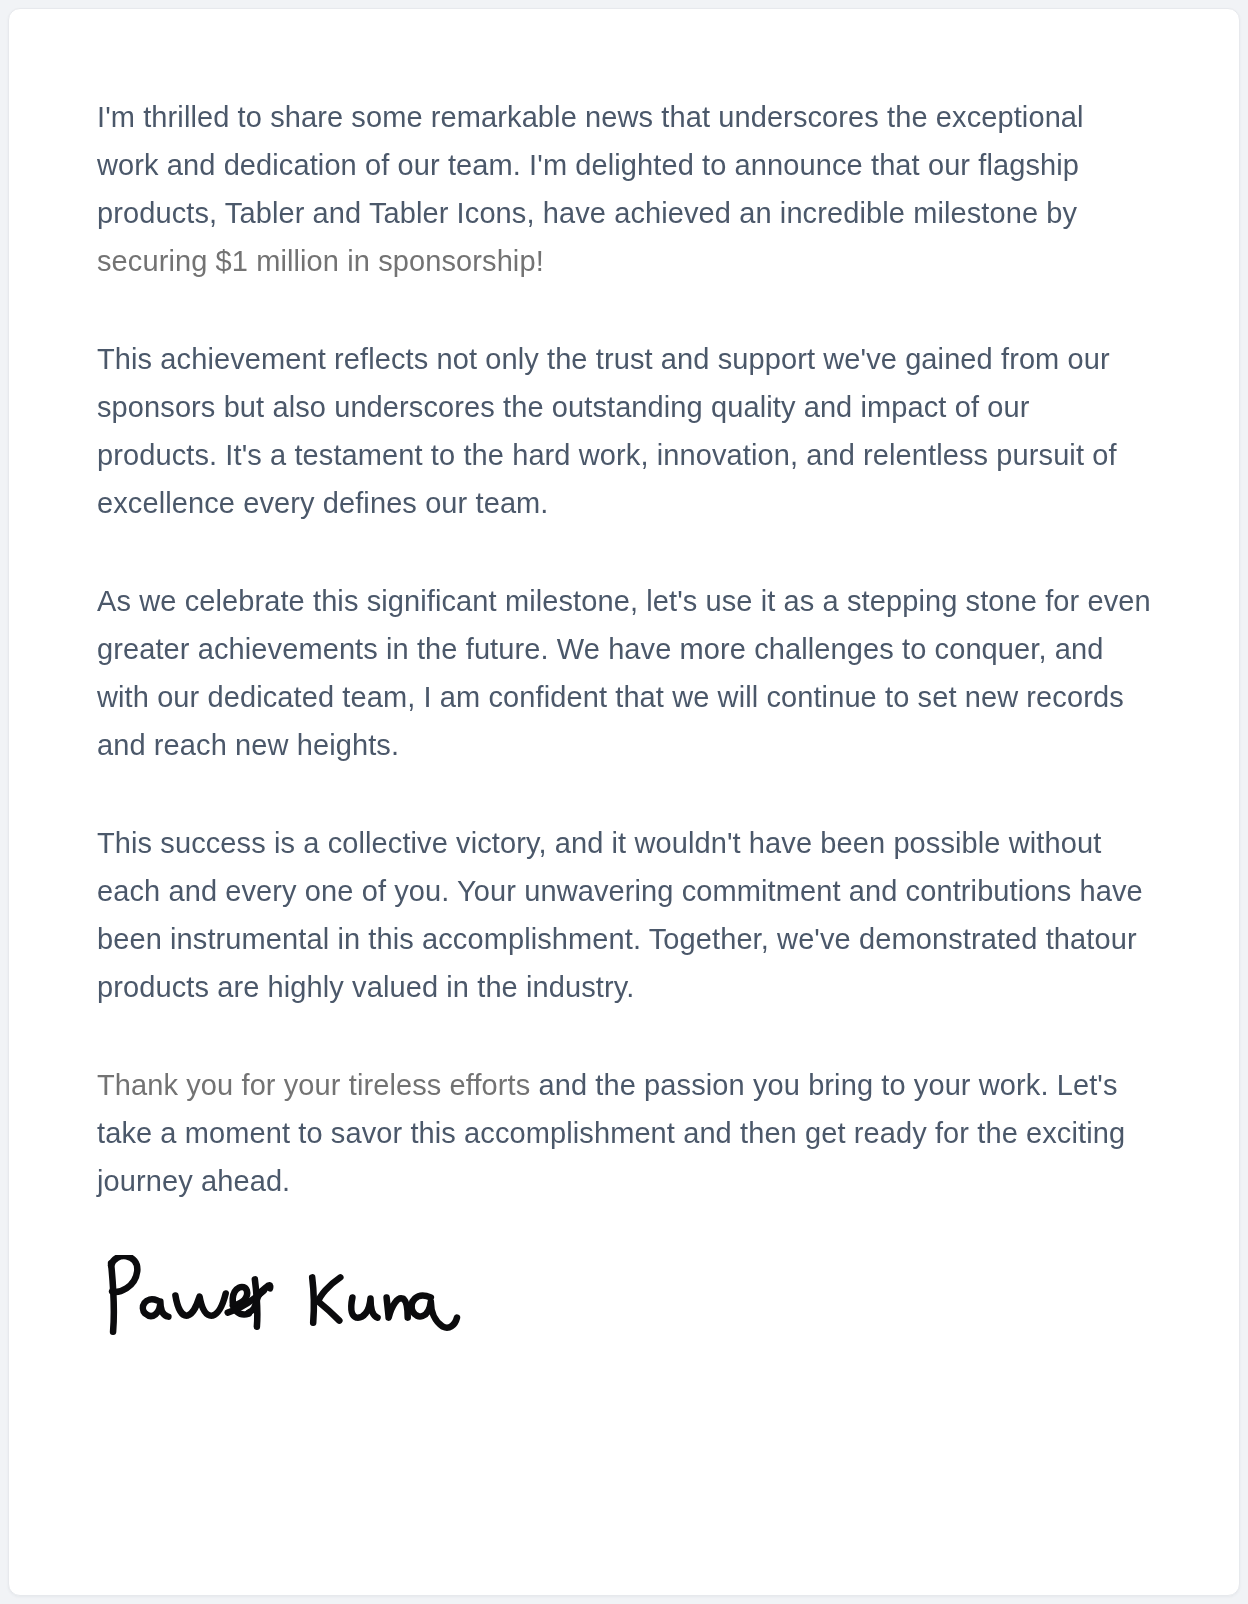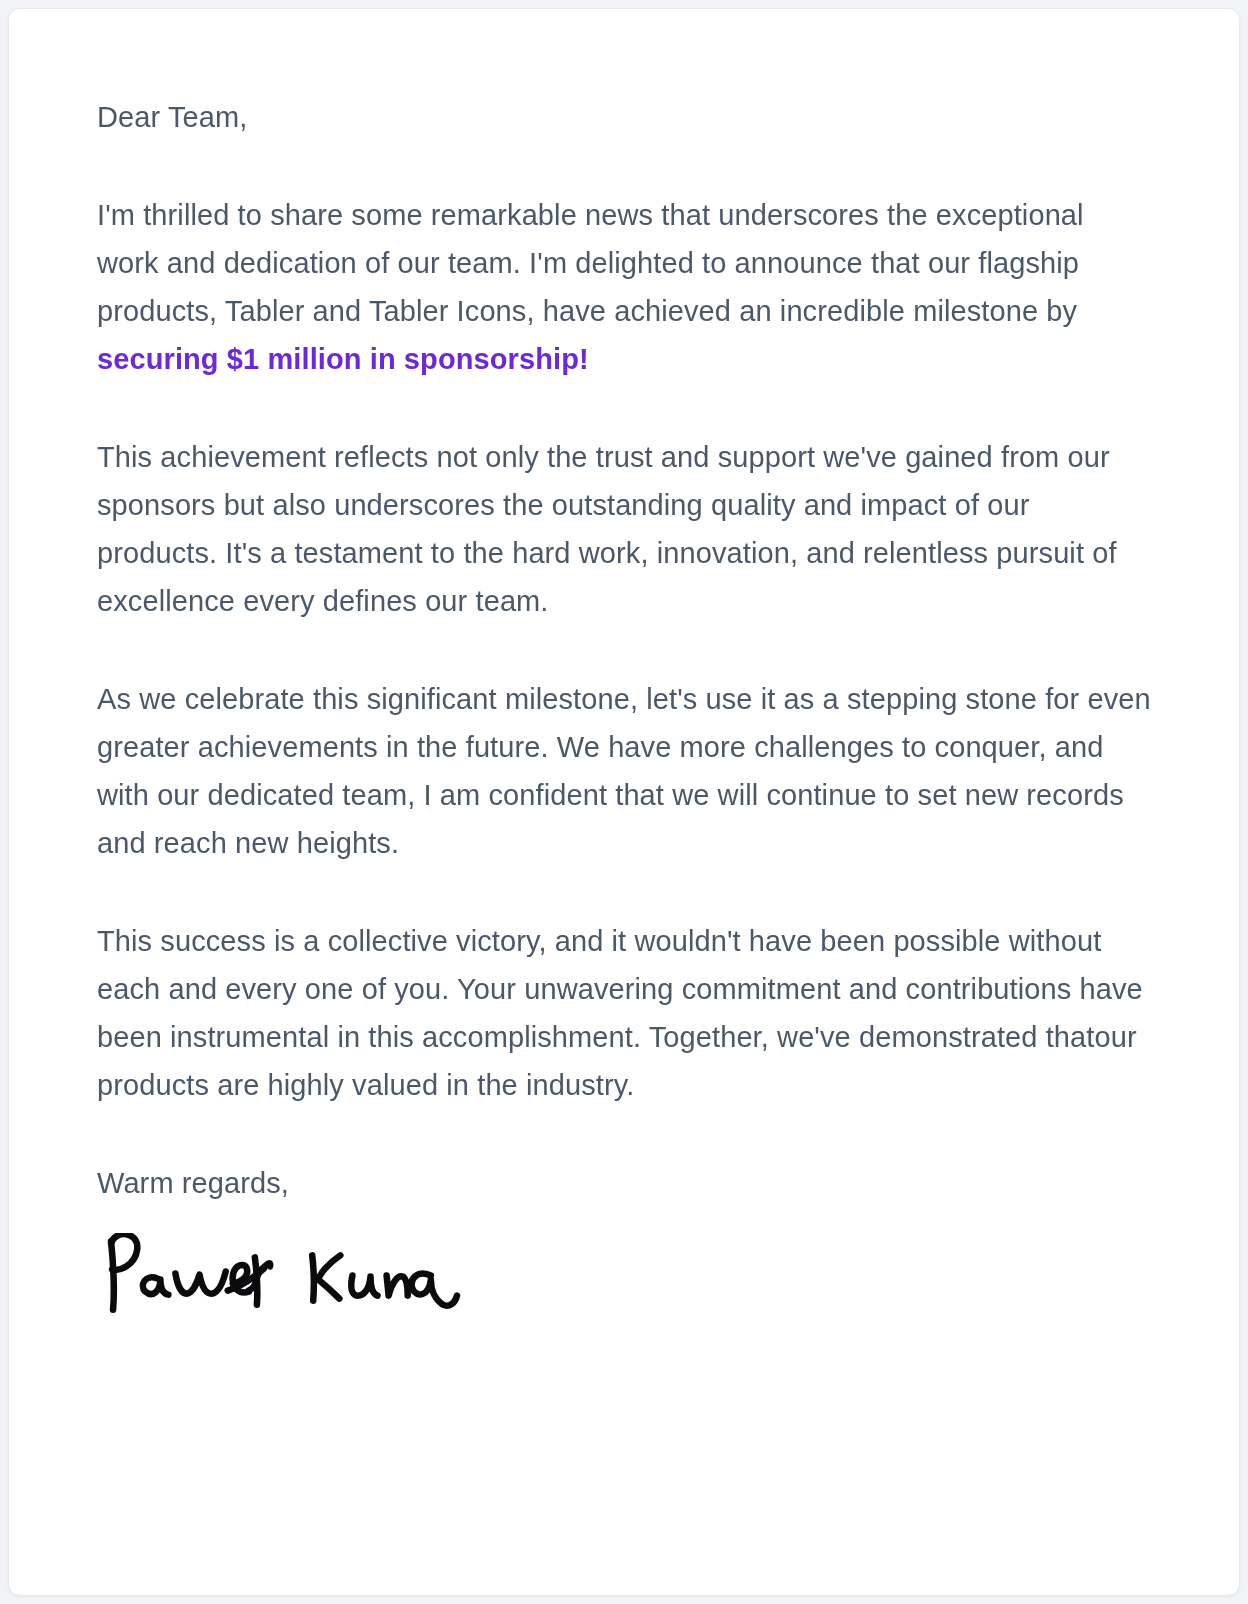--- a/index.html
+++ b/index.html
@@ -31,22 +31,22 @@
     line-height: 48px;
     letter-spacing: 0.1px;
   }
   .greeting {
     margin: 0 0 50px 0;
   }
   .para {
     margin: 0 0 50px 0;
   }
   .para strong, .letter strong {
-    font-weight: 700;
-    color: #6d28d9;
+    font-weight: 400;
+    color: #737373;
   }
   .closing {
     margin: 0 0 26px 0;
   }
   .signature {
     margin: 0;
     padding-left: 2px;
   }
   .signature svg {
     display: block;
@@ -57,30 +57,29 @@
     stroke-width: 6.5;
     stroke-linecap: round;
     stroke-linejoin: round;
   }
 </style>
 </head>
 <body>
 
 <div class="card letter">
 
-  <p class="greeting">Dear Team,</p>
 
   <div>
       <p class="para"><span>I'm thrilled to share some remarkable news that underscores the exceptional work and dedication of our team. I'm delighted to announce that our flagship products, Tabler and Tabler Icons, have achieved an incredible milestone by </span><strong>securing $1 million in sponsorship!</strong></p>
       <p class="para"><span>This achievement reflects not only the trust and support we've gained from our sponsors but also underscores the outstanding quality and impact of our products. It's a testament to the hard work, innovation, and relentless pursuit of excellence every defines our team.</span></p>
       <p class="para"><span>As we celebrate this significant milestone, let's use it as a stepping stone for even greater achievements in the future. We have more challenges to conquer, and with our dedicated team, I am confident that we will continue to set new records and reach new heights.</span></p>
       <p class="para"><span>This success is a collective victory, and it wouldn't have been possible without each and every one of you. Your unwavering commitment and contributions have been instrumental in this accomplishment. Together, we've demonstrated thatour products are highly valued in the industry.</span></p>
+      <p class="para"><strong>Thank you for your tireless efforts</strong><span> and the passion you bring to your work. Let's take a moment to savor this accomplishment and then get ready for the exciting journey ahead.</span></p>
     </div>
 
-  <p class="closing">Warm regards,</p>
 
   <div class="signature">
     <svg width="362" height="86" viewBox="0 0 360 85" role="img" aria-label="Paweł Kuna">
 
       <path class="sig-stroke" d="M12,8 C14,28 16,52 14,76"></path>
       <path class="sig-stroke" d="M12,10 C16,-4 40,-2 38,16 C36,32 20,38 13,36"></path>
 
       <path class="sig-stroke" d="M58,45 C46,40 40,52 46,58 C53,64 61,58 61,46 C61,54 63,60 69,61"></path>
 
       <path class="sig-stroke" d="M76,40 C78,52 82,61 88,60 C95,58 98,47 100,41 C102,52 106,61 113,60 C120,58 124,46 126,38"></path>

